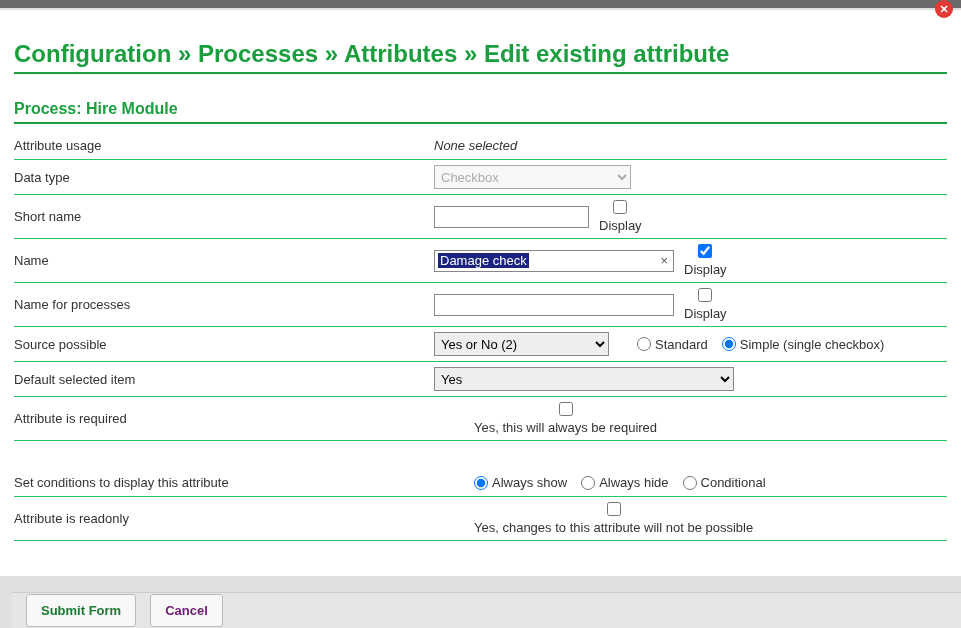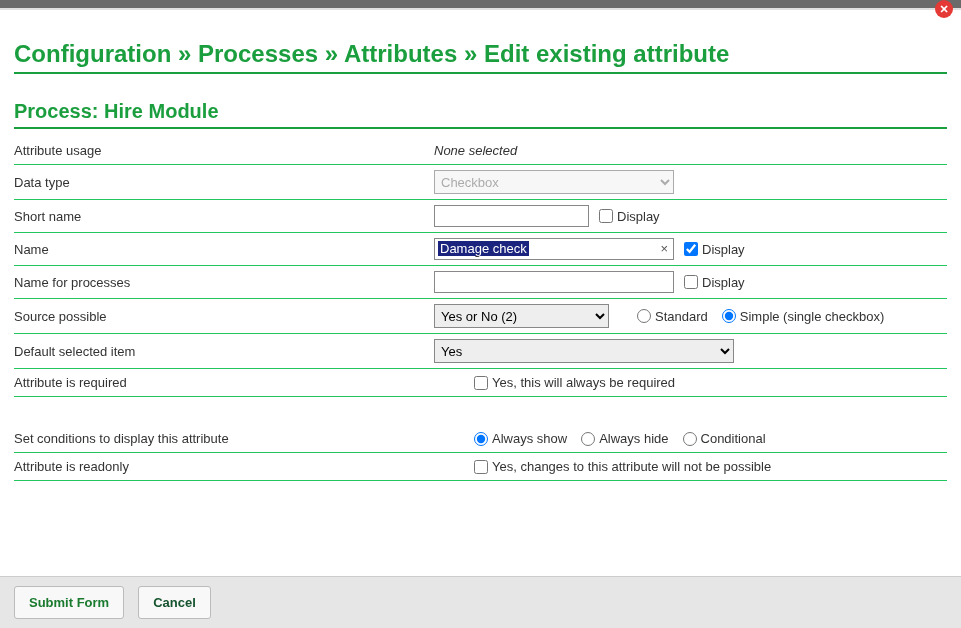--- a/index.html
+++ b/index.html
@@ -55,21 +55,21 @@
   .breadcrumb {
     color: #1a9e3e;
     font-size: 24px;
     font-weight: bold;
     padding-bottom: 4px;
     border-bottom: 2px solid #1a9e3e;
     margin-bottom: 26px;
   }
   .process-title {
     color: #1a9e3e;
-    font-size: 20px;
+    font-size: 16px;
     font-weight: bold;
     padding-bottom: 4px;
     border-bottom: 2px solid #1a9e3e;
     margin-bottom: 8px;
   }
   .form-row {
     display: flex;
     align-items: center;
     padding: 5px 0;
     border-bottom: 1px solid #22c55e;
@@ -134,57 +134,58 @@
   }
   select.disabled {
     background: #f5f5f5;
     color: #888;
   }
   .chk-label {
     display: inline-flex;
     align-items: center;
     gap: 4px;
     font-size: 13px;
+    flex-direction: column;
   }
   input[type=checkbox], input[type=radio] {
     width: 14px; height: 14px;
   }
   .radio-group {
     display: inline-flex;
     align-items: center;
     gap: 14px;
   }
   .radio-group label {
     display: inline-flex;
     align-items: center;
     gap: 4px;
     font-size: 13px;
   }
   .footer-bar {
     position: absolute;
-    left: 0; right: 0; bottom: 0;
-    height: 52px;
+    left: 12px; right: 0; bottom: 0;
+    height: 36px;
     background: #e6e6e6;
     border-top: 1px solid #ccc;
     display: flex;
     align-items: center;
     gap: 14px;
     padding: 0 14px;
   }
   .btn {
     border: 1px solid #bbb;
     border-radius: 3px;
     background: #f8f8f8;
     padding: 8px 14px;
     font-weight: bold;
     cursor: pointer;
     font-size: 13px;
   }
   .btn.submit { color: #1a7a2e; }
-  .btn.cancel { color: #14532d; }
+  .btn.cancel { color: #701a75; }
   .static-text { font-size: 13px; color: #333; font-style: italic; }
 </style>
 </head>
 <body>
 
 <div class="modal">
   <div class="modal-topbar"></div>
   <div class="close-btn">✕</div>
 
   <div class="scroll-area">
@@ -204,21 +205,21 @@
     <div class="form-row">
       <div class="row-label">Attribute usage</div>
       <div class="row-controls">
         <span class="static-text">None selected</span>
       </div>
     </div>
 
     <div class="form-row">
       <div class="row-label">Data type</div>
       <div class="row-controls">
-        <select class="select disabled" style="width:240px" disabled="">
+        <select class="select disabled" style="width:197px" disabled="">
           <option>Checkbox</option>
         </select>
       </div>
     </div>
 
     <div class="form-row">
       <div class="row-label">Short name</div>
       <div class="row-controls">
         <input type="text" class="text-input w-medium" value="" style="">
         <label class="chk-label">

